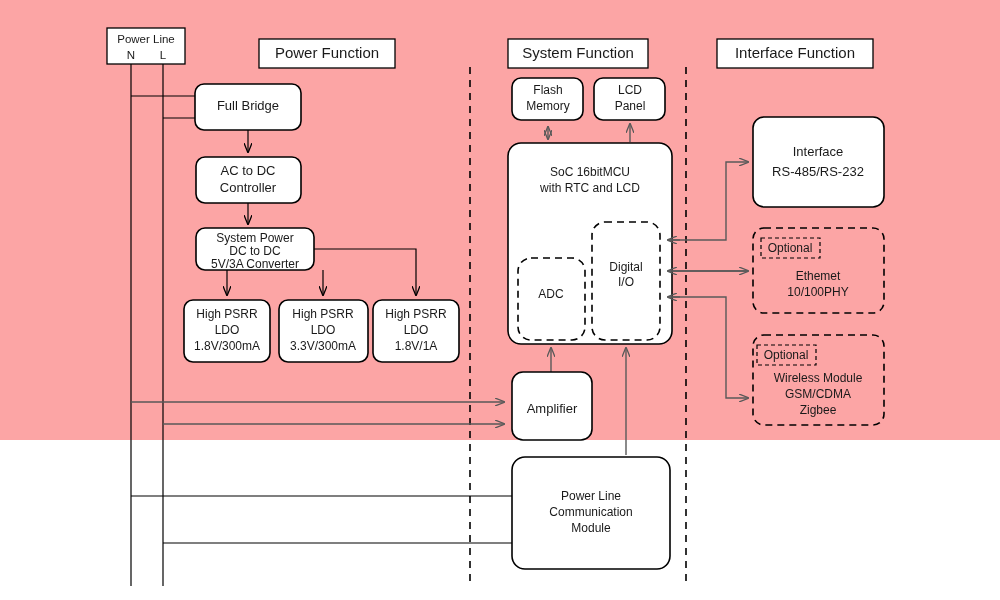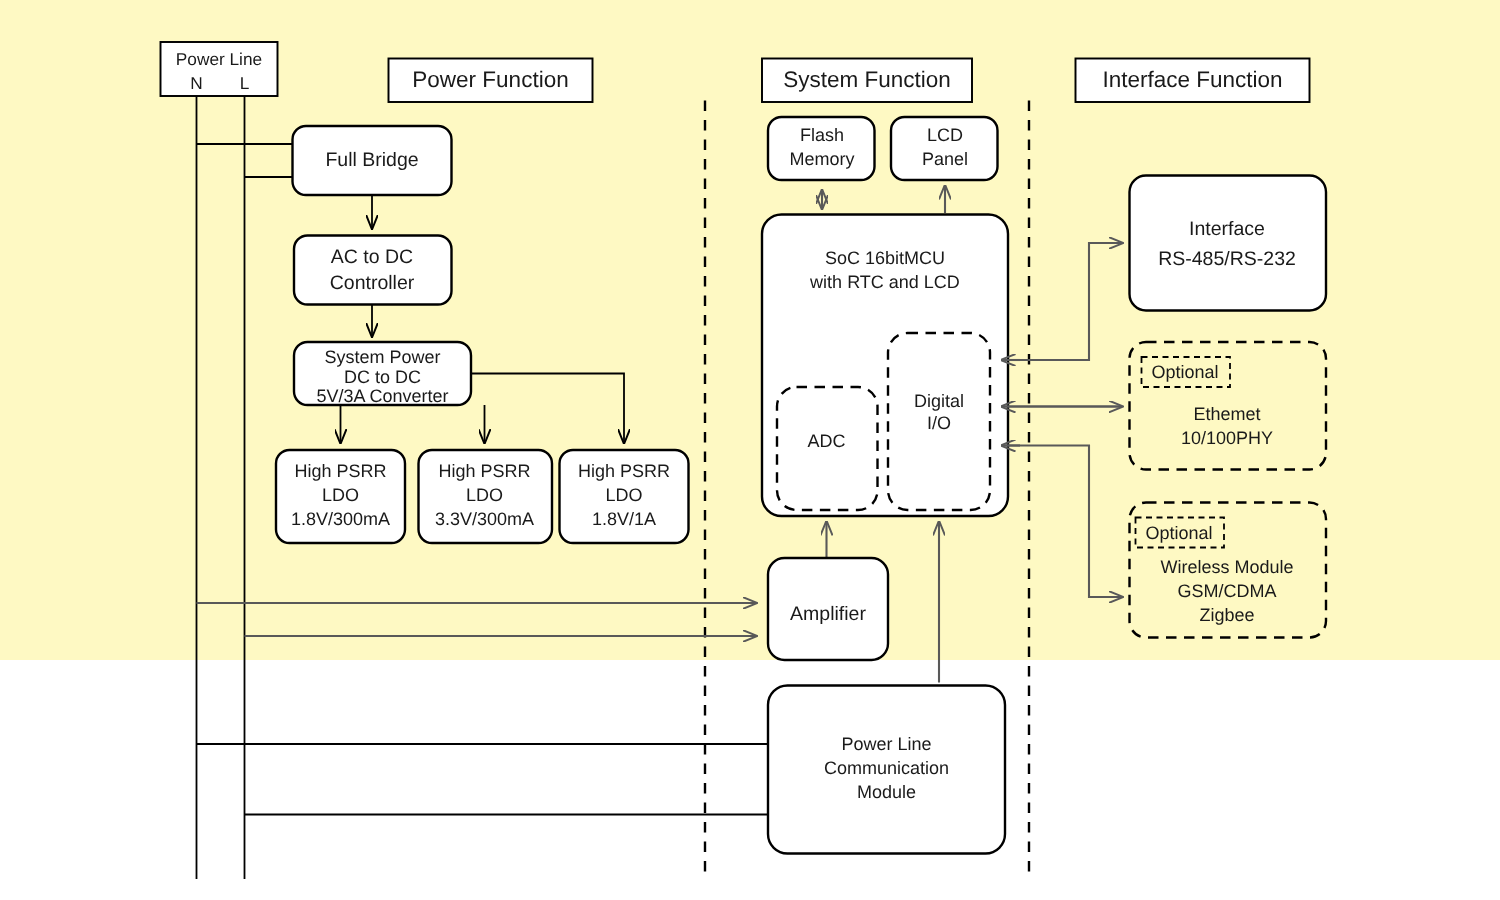--- a/index.html
+++ b/index.html
@@ -1,18 +1,18 @@
 <!DOCTYPE html>
 <html><head>
 <meta charset="utf-8">
 <style>
   html,body{margin:0;padding:0;background:#ffffff;}
   body{width:1000px;height:600px;overflow:hidden;
        font-family:"Liberation Sans","DejaVu Sans",sans-serif;}
-  #diagram{position:relative;width:1000px;height:440px;background:#fef9c3;text-decoration:underline;}
+  #diagram{position:relative;width:1000px;height:440px;background:#fca5a5;text-decoration:underline;}
   svg{position:absolute;top:0;left:0;width:1000px;height:600px;}
   .blk-text{font-family:"Liberation Sans","DejaVu Sans",sans-serif;
             font-size:13px;fill:#1a1a1a;text-anchor:middle;dominant-baseline:middle;}
   .blk-text.sm{font-size:12px;}
   .hdr-text{font-size:15px;}
   .tiny{font-size:11.5px;}
   .solidbox{fill:#ffffff;stroke:#000000;stroke-width:1.6;}
   .sqbox{fill:#ffffff;stroke:#000000;stroke-width:1.3;}
   .dashbox{fill:none;stroke:#000000;stroke-width:1.6;stroke-dasharray:7 5;}
   .dashbox-sm{fill:none;stroke:#000000;stroke-width:1.2;stroke-dasharray:4 3;}

